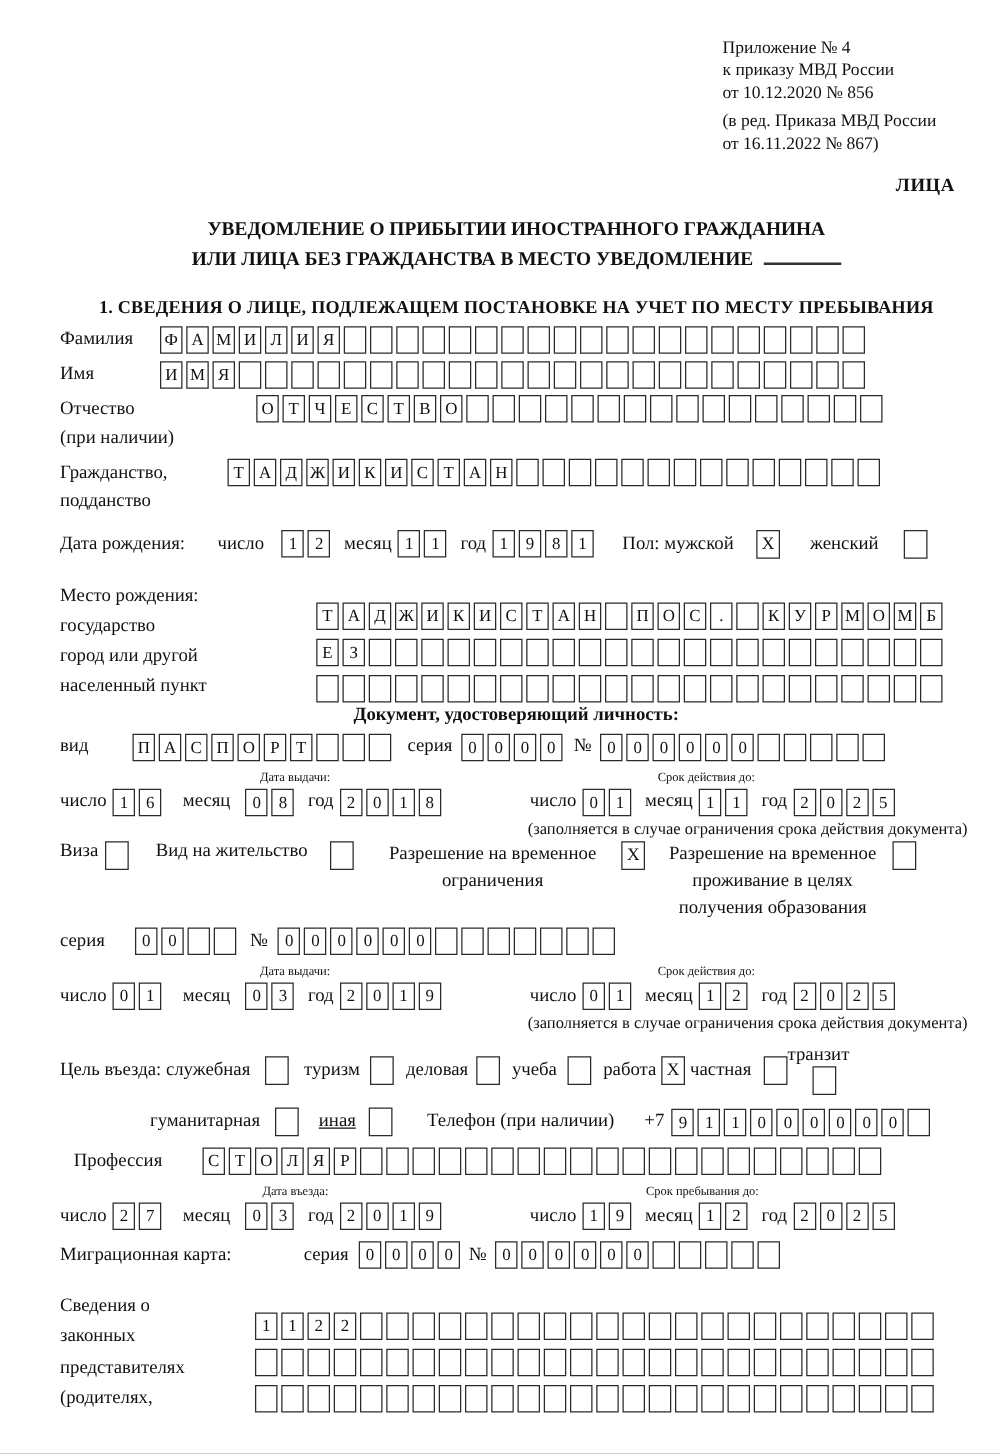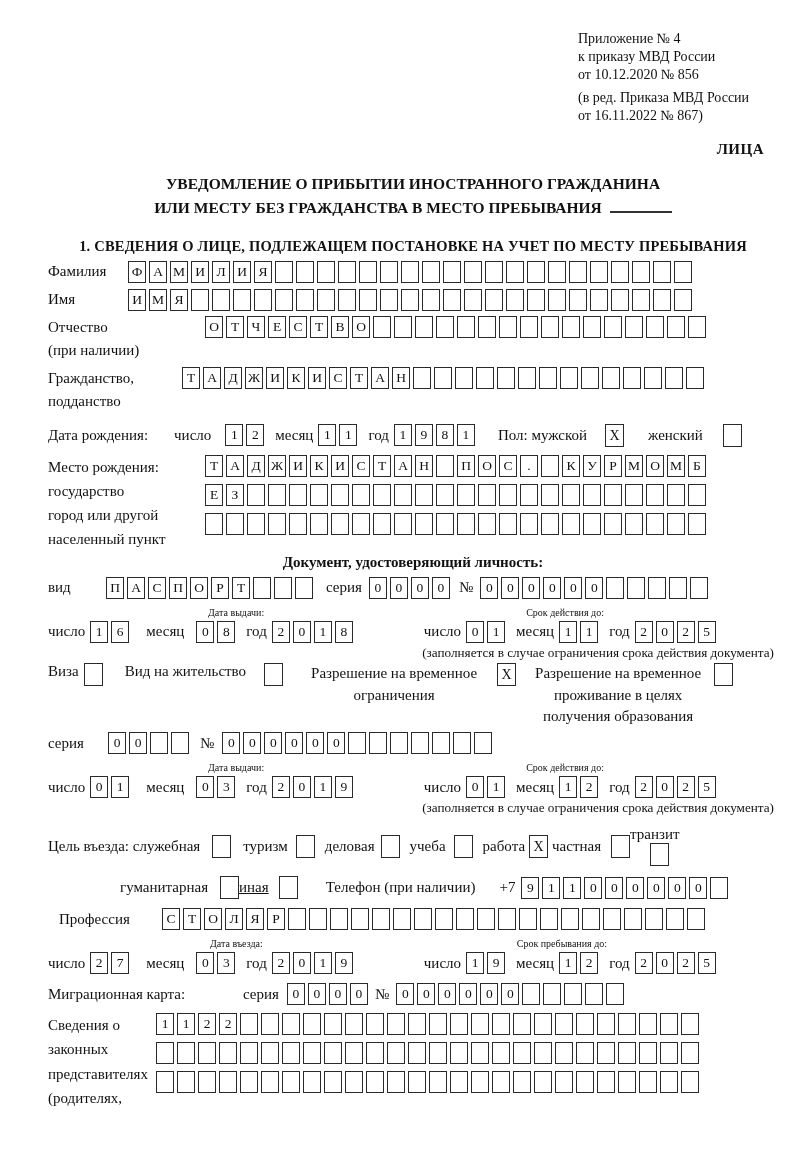--- a/index.html
+++ b/index.html
@@ -39,41 +39,41 @@
   .date-group span.word { margin-right:5px; }
   .date-group .boxes { margin-right:8px; }
   .dates-header { display:flex; margin-top:8px; font-size:10px; }
   .note-right { text-align:right; font-size:13.2px; margin:2px 4px 0 0; }
   .para { margin-top:8px; line-height:1.6; }
   .permit-row { display:flex; align-items:flex-start; margin-top:2px; }
   .permit-item { display:flex; align-items:flex-start; }
   .permit-text { text-align:center; line-height:1.45; }
   .purpose-row { display:flex; align-items:center; margin-top:10px; }
   .purpose-row .pi { display:flex; align-items:center; }
-  .block-row { display:flex; align-items:flex-start; margin-top:8px; }
+  .block-row { display:flex; align-items:flex-end; margin-top:18px;gap:48px; }
   .box-rows .boxes { display:flex; margin-bottom:7px; }
   .stack { line-height:1.62; }
 </style>
 </head>
 <body>
 
 <div class="page">
 
   <div class="hdr-block">
     <div>Приложение № 4</div>
     <div>к приказу МВД России</div>
     <div>от 10.12.2020 № 856</div>
     <div class="sub">(в ред. Приказа МВД России</div>
     <div>от 16.11.2022 № 867)</div>
   </div>
   <div class="forma">ЛИЦА</div>
 
   <div class="title">
     <div>УВЕДОМЛЕНИЕ О ПРИБЫТИИ ИНОСТРАННОГО ГРАЖДАНИНА</div>
-    <div><span>ИЛИ МЕСТУ БЕЗ ГРАЖДАНСТВА В МЕСТО ПРЕБЫВАНИЯ</span><span class="u-line"></span></div>
+    <div><span>ИЛИ ЛИЦА БЕЗ ГРАЖДАНСТВА В МЕСТО УВЕДОМЛЕНИЕ</span><span class="u-line"></span></div>
   </div>
 
   <div class="sec-heading">1. СВЕДЕНИЯ О ЛИЦЕ, ПОДЛЕЖАЩЕМ ПОСТАНОВКЕ НА УЧЕТ ПО МЕСТУ ПРЕБЫВАНИЯ</div>
 
   <div class="frow">
     <span class="lbl lblw80">Фамилия</span>
     <span class="boxes">
         <span class="cbox">Ф</span>
         <span class="cbox">А</span>
         <span class="cbox">М</span>
@@ -526,21 +526,21 @@
       <span style="margin-right:10px;">транзит</span>
       <span class="ckbox"></span>
     </span>
   </div>
 
   <div class="purpose-row">
     <span class="pi" style="margin-left:72px;">
       <span style="margin-right:12px;text-align:center;">гуманитарная</span>
       <span class="ckbox"></span>
     </span>
-    <span class="pi" style="text-decoration:underline;">
+    <span class="pi" style="margin-left:16px;text-decoration:underline;">
       <span style="margin-right:10px;">иная</span>
       <span class="ckbox"></span>
     </span>
     <span style="margin-left:28px;">Телефон (при наличии)</span>
     <span style="margin-left:24px; margin-right:6px;">+7</span>
     <span class="boxes">
         <span class="cbox">9</span>
         <span class="cbox">1</span>
         <span class="cbox">1</span>
         <span class="cbox">0</span>

